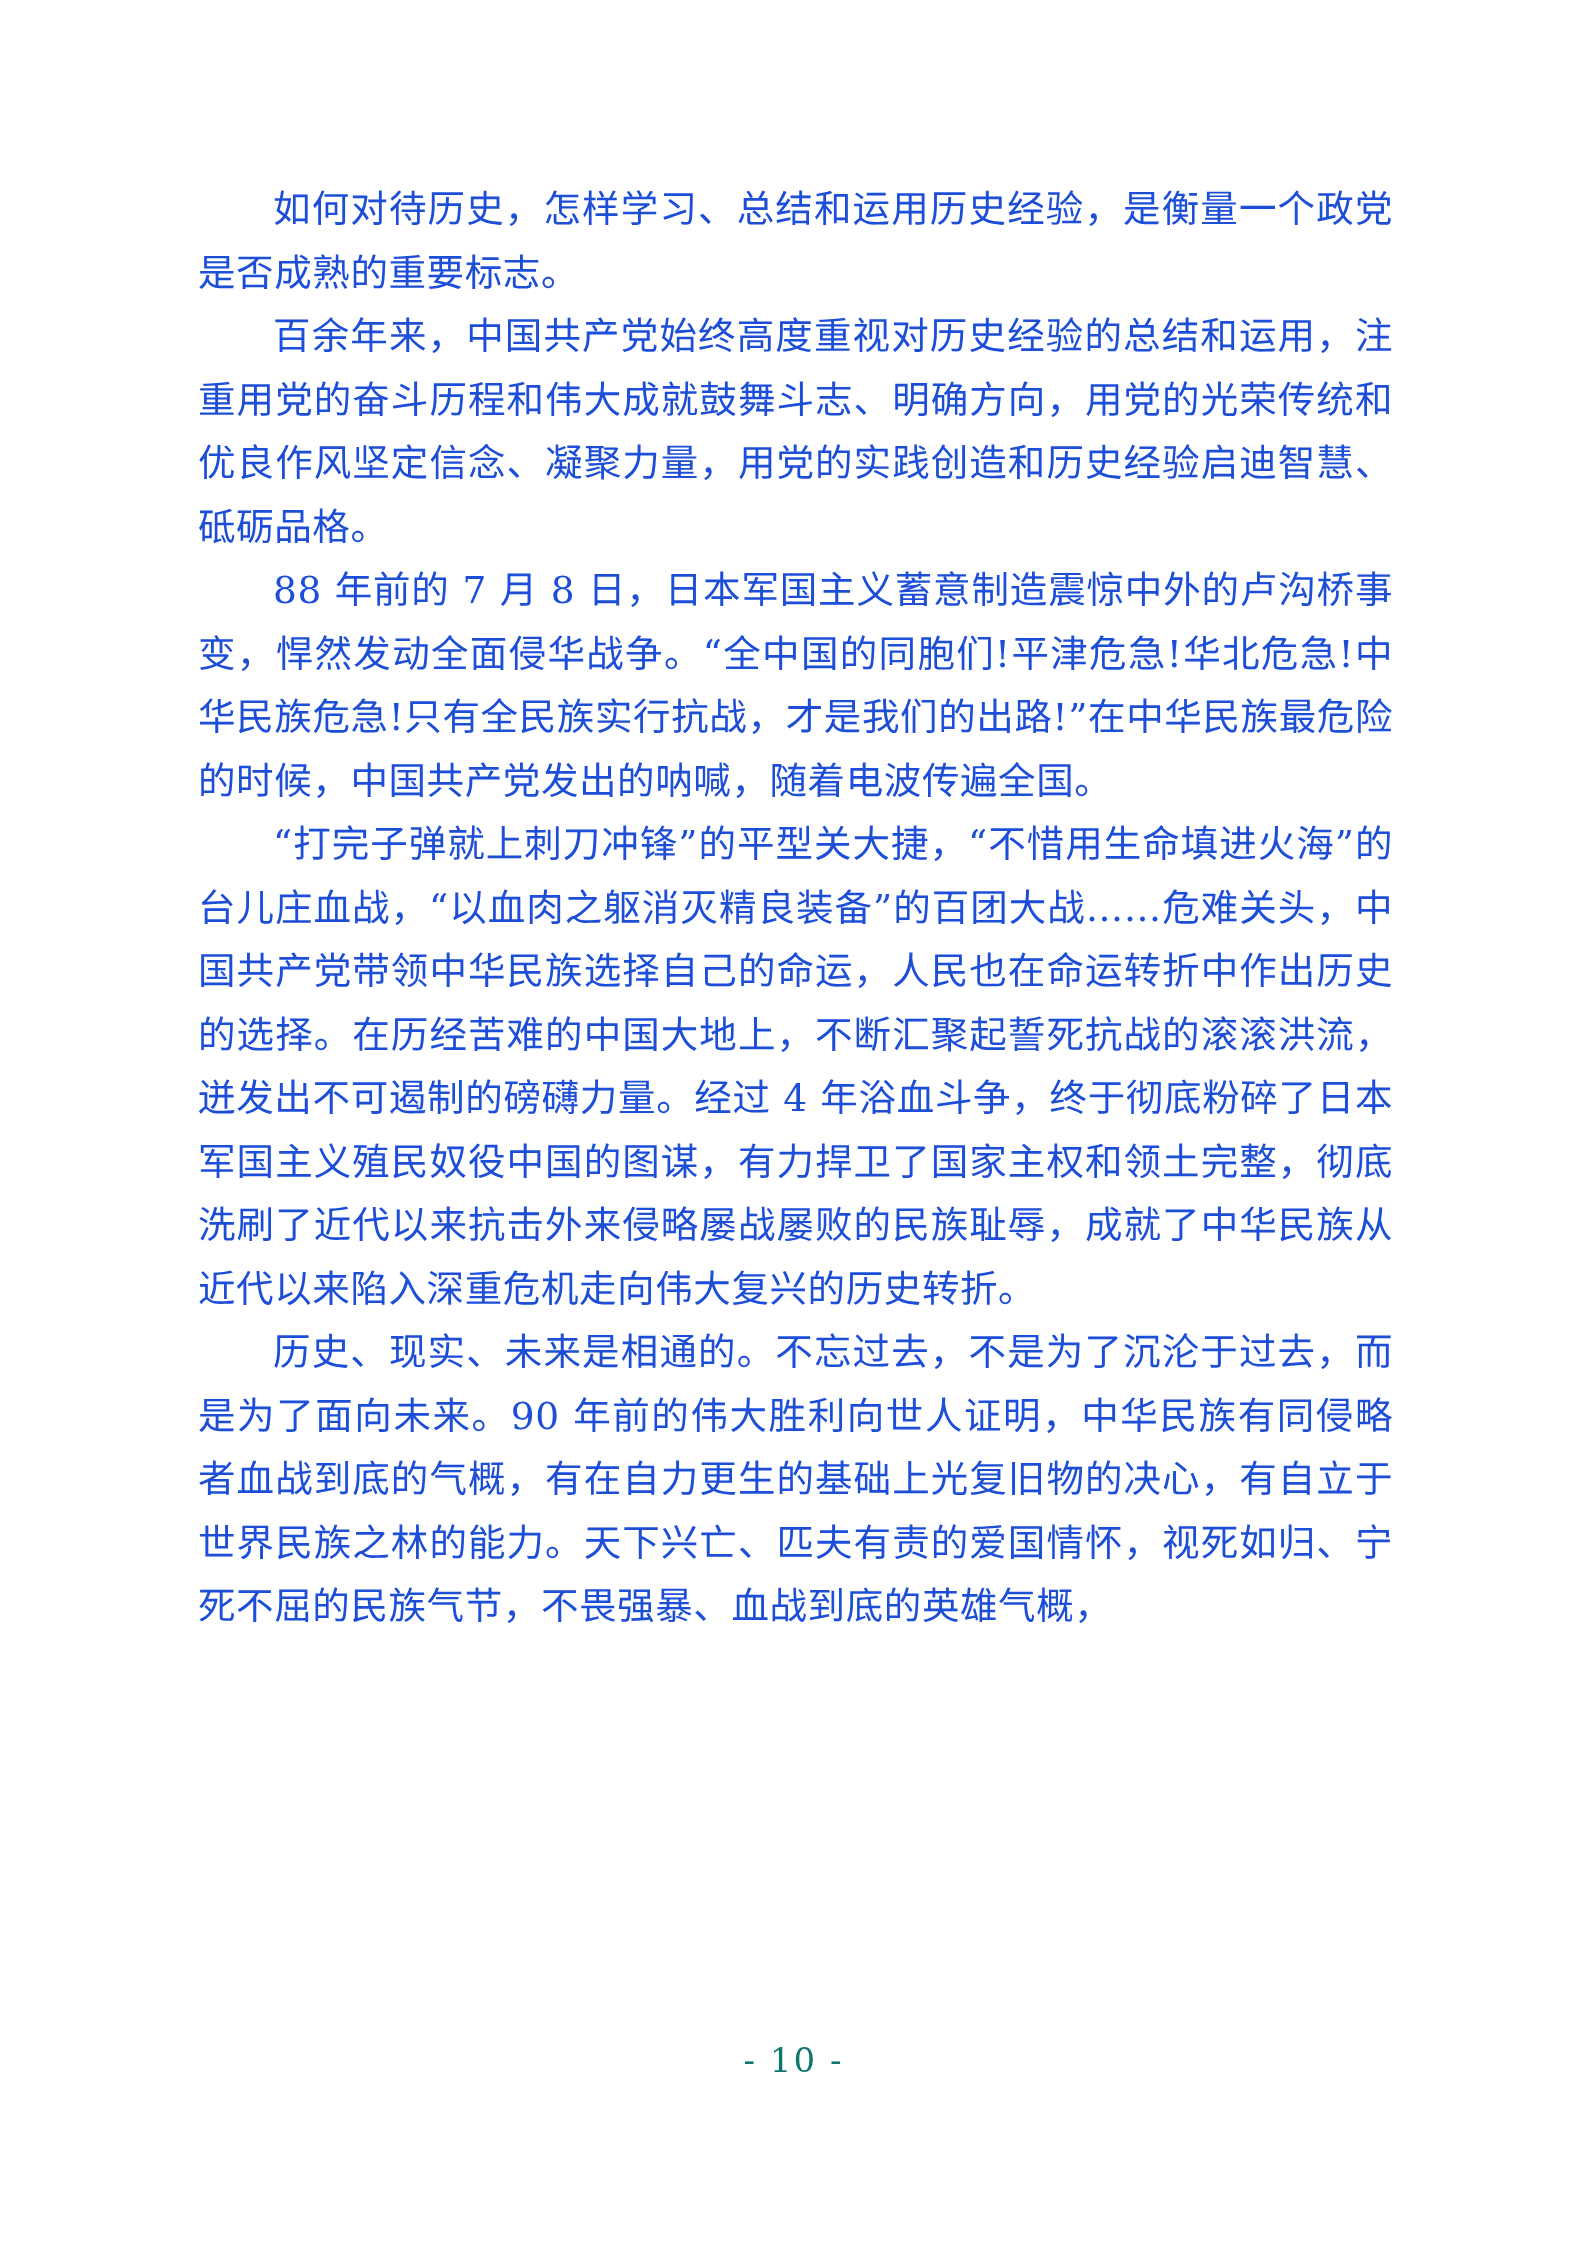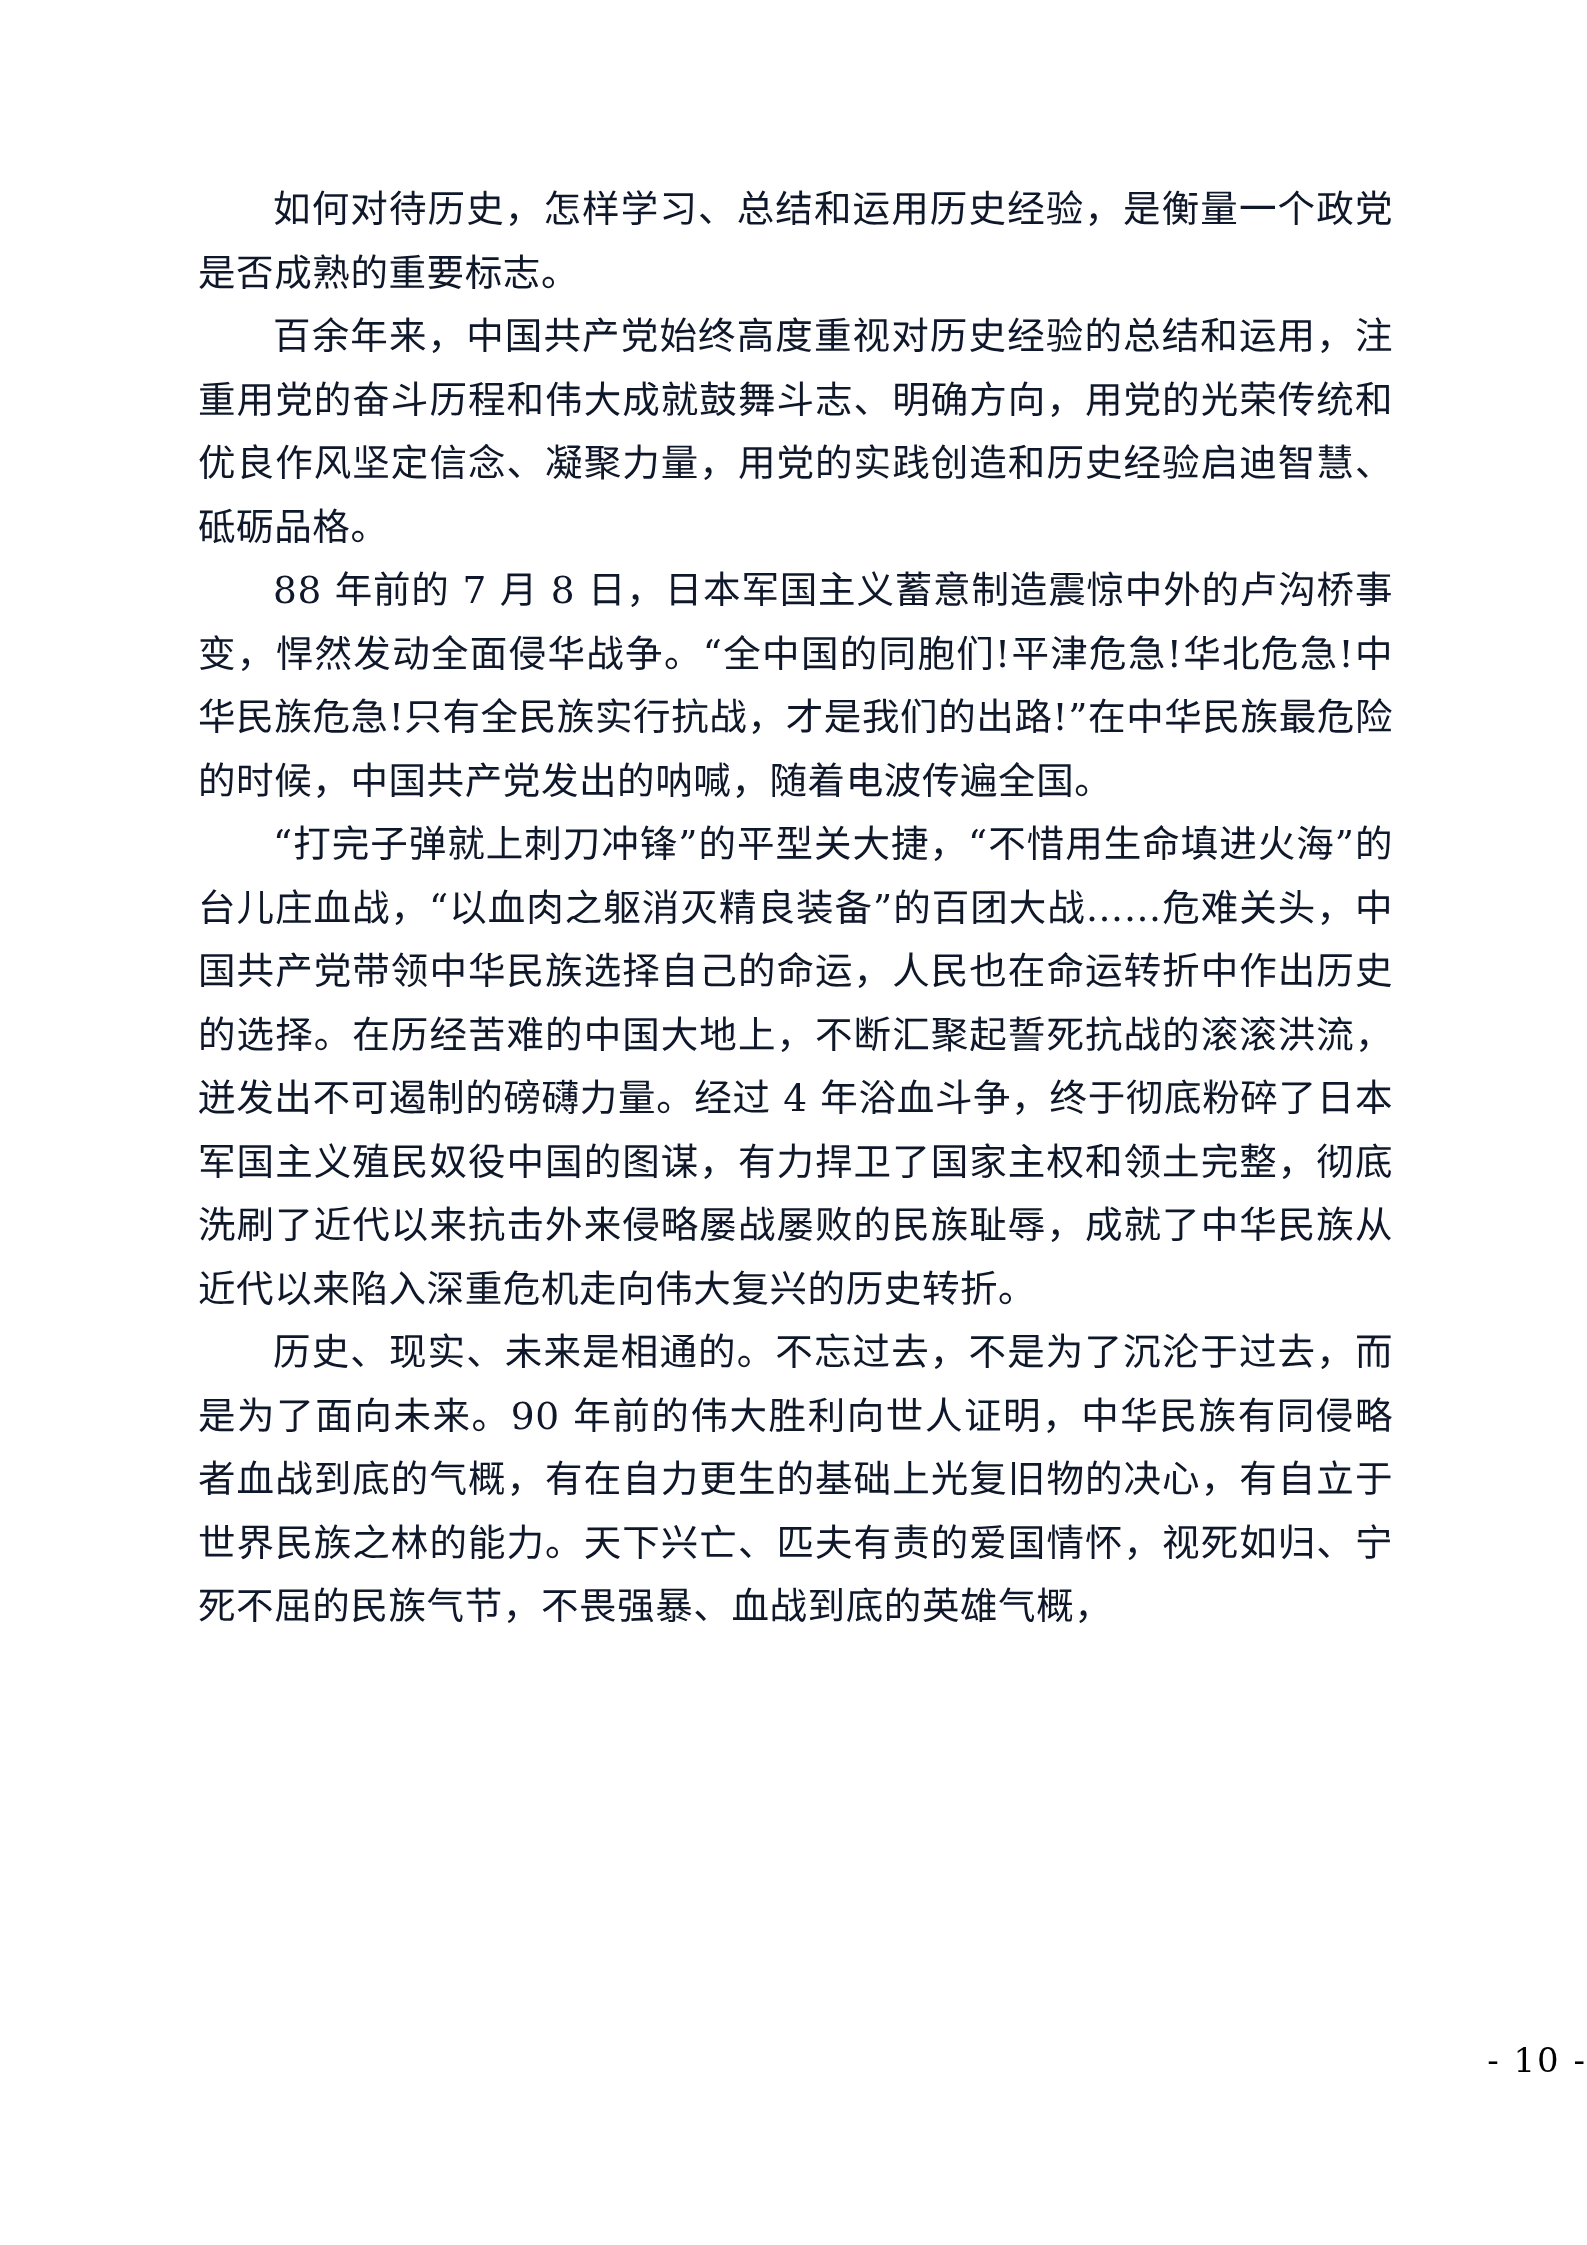--- a/index.html
+++ b/index.html
@@ -26,32 +26,32 @@
     width: 1195px;
   }
   .para {
     margin: 0 0 0 0;
     font-size: 37.5px;
     line-height: 63.5px;
     text-align: justify;
     text-justify: inter-ideograph;
     text-indent: 2em;
     letter-spacing: 0.6px;
-    color: #0f172a;
+    color: #1d4ed8;
     font-family: "DejaVu Serif", "Liberation Serif", serif;
   }
   .footer {
     position: absolute;
     left: 0;
     right: 0;
     top: 2040px;
-    text-align: right;
+    text-align: center;
     font-size: 34px;
     line-height: 40px;
-    color: #000000;
+    color: #0f766e;
     font-family: "DejaVu Serif", "Liberation Serif", serif;
     letter-spacing: 2px;
   }
 </style>
 </head>
 <body>
 
 <div class="page">
   <div class="content">
     <p class="para">如何对待历史，怎样学习、总结和运用历史经验，是衡量一个政党是否成熟的重要标志。</p>

